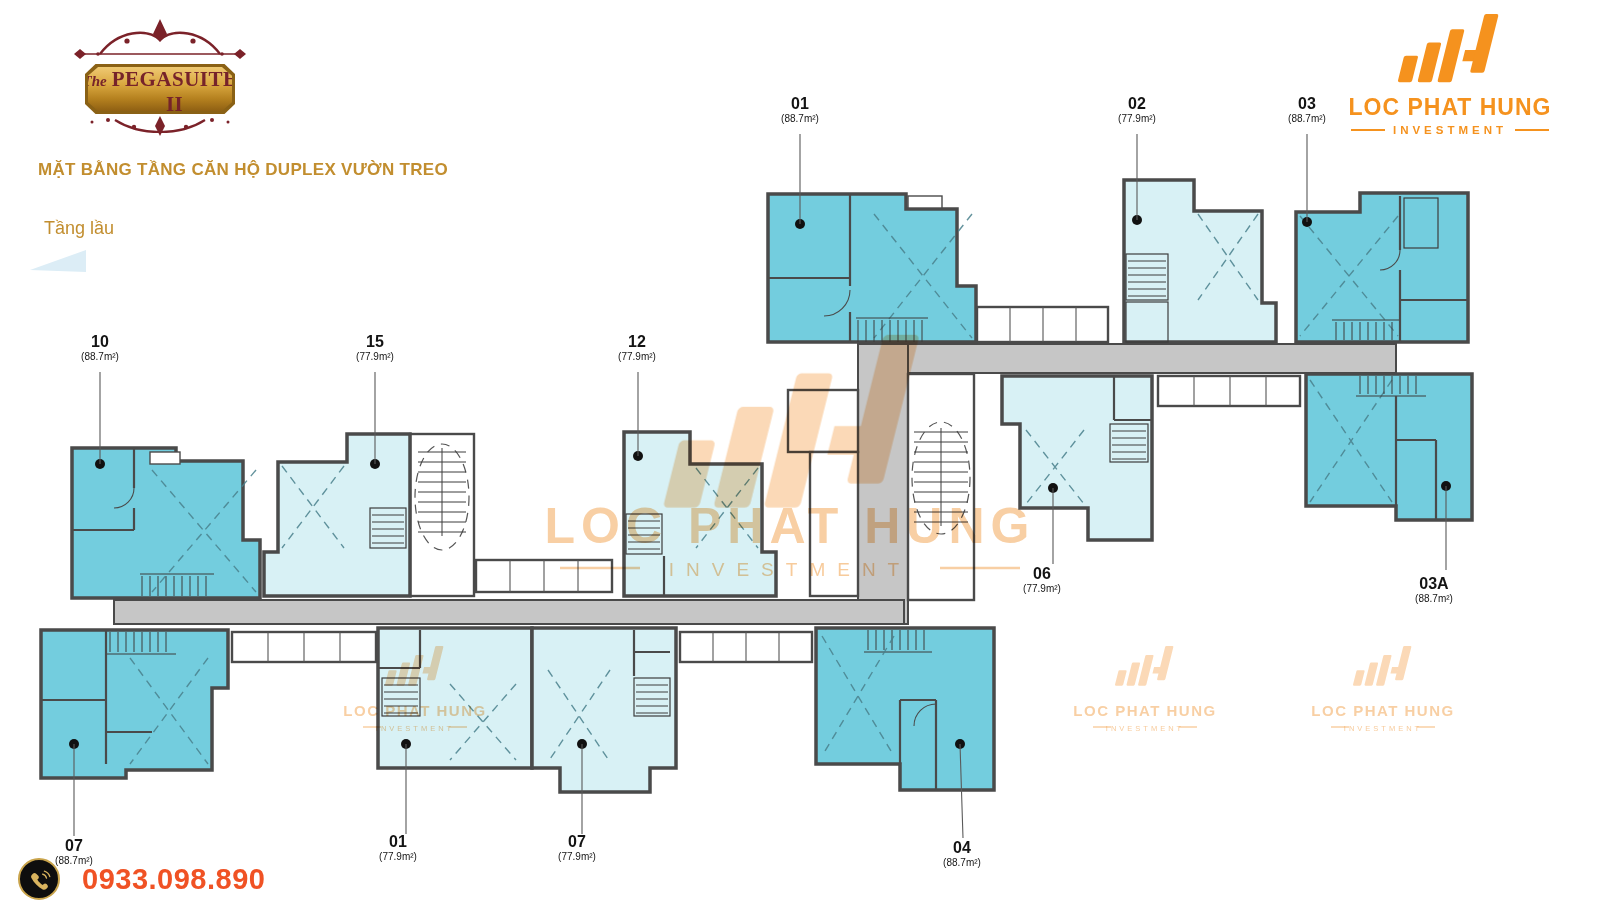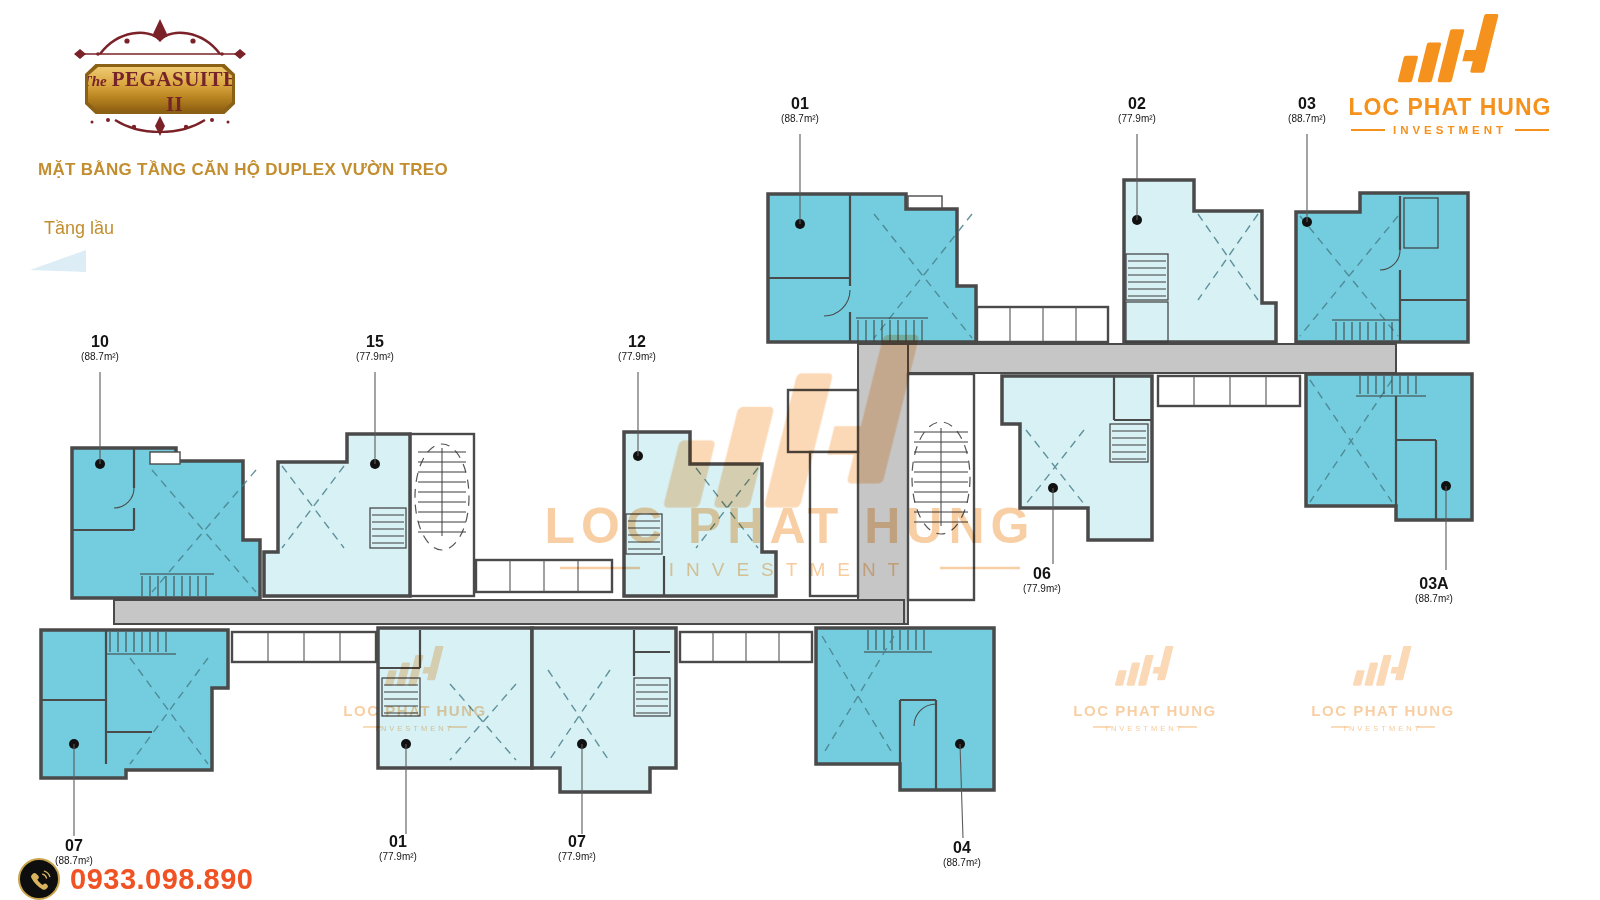--- a/index.html
+++ b/index.html
@@ -63,21 +63,21 @@
   .plaque-name{font:700 21px "Liberation Serif","DejaVu Serif",serif;color:#76232A;letter-spacing:.5px}
 
   
   .company{position:absolute;left:1340px;top:12px;width:220px;text-align:center;z-index:5}
   .company .cname{font-size:23px;font-weight:700;color:#F5921E;letter-spacing:1px;margin-top:2px}
   .inv-row{display:flex;align-items:center;justify-content:center;gap:8px;margin-top:3px}
   .inv-row .dashline{width:34px;height:2px;background:#F5921E}
   .inv-row .inv{font-size:11.5px;font-weight:600;color:#F5921E;letter-spacing:4px}
 
   
-  .phone-wrap{position:absolute;left:18px;top:858px;display:flex;align-items:center;gap:10px;z-index:6}
+  .phone-wrap{position:absolute;left:18px;top:858px;display:flex;align-items:center;gap:22px;z-index:6}
   .phone-circle{width:38px;height:38px;border-radius:50%;background:#0E0E0E;border:2.5px solid #C9A44C;
                 display:flex;align-items:center;justify-content:center;flex:0 0 auto}
   .phone-num{font-size:29px;font-weight:700;color:#F05224;letter-spacing:.5px}
 
   
   .source{position:absolute;right:56px;top:846px;font-style:italic;font-size:21px;color:#3D4E6E;z-index:5}
 </style>
 </head>
 <body>
 

